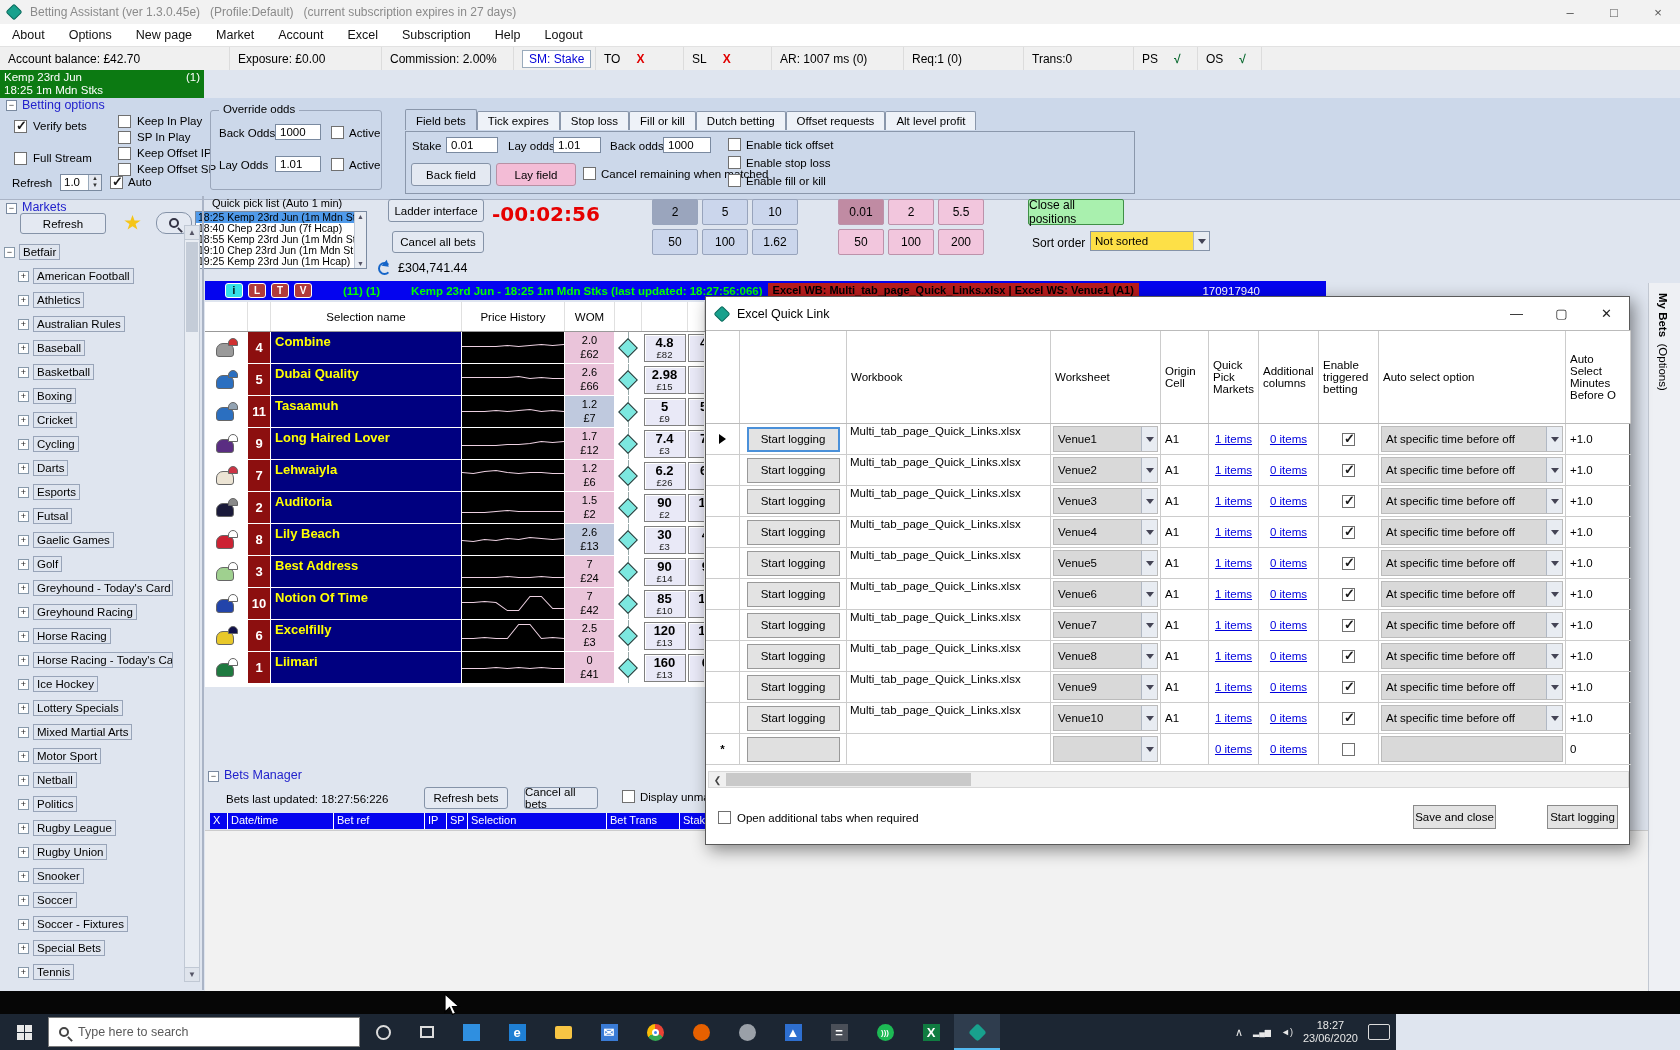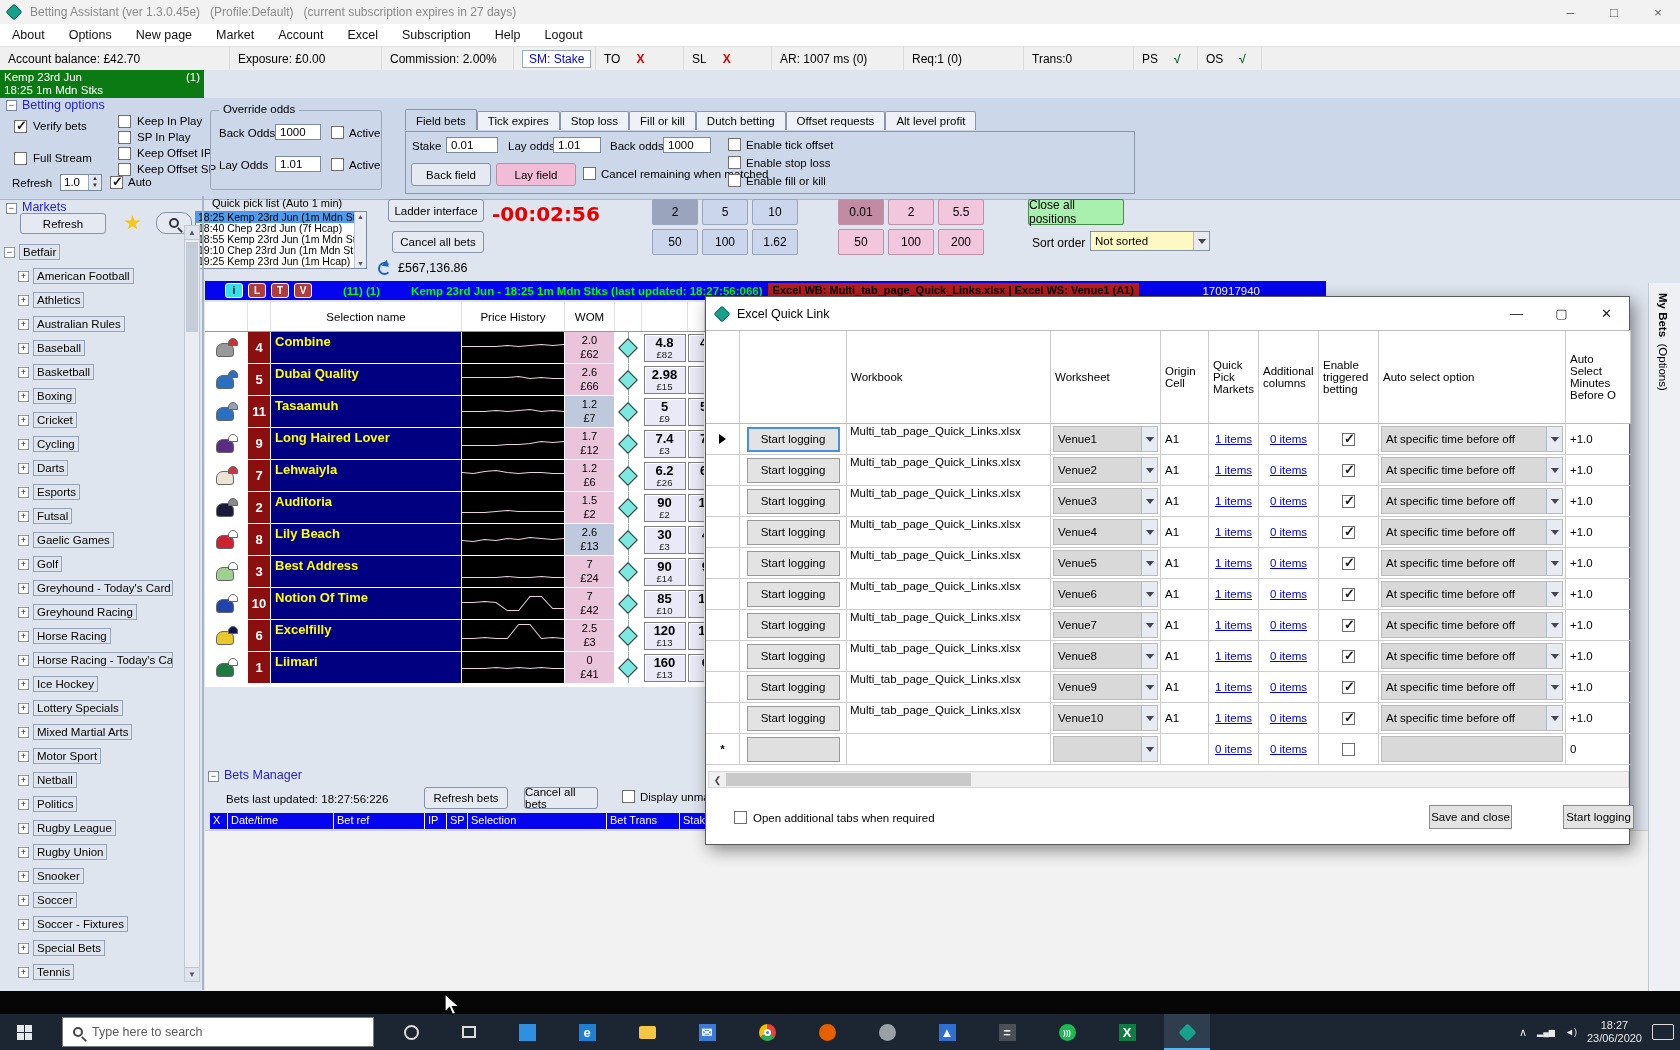--- a/index.html
+++ b/index.html
@@ -50,21 +50,21 @@
   .lb-scroll { position:absolute; right:0; top:0; bottom:0; width:12px; background:#e8ecf2; border-left:1px solid #c0c8d4; font-size:7px; color:#556; text-align:center; }
   .countdown { position:absolute; color:#e60000; font-weight:bold; font-size:20px; font-family:"DejaVu Sans", sans-serif; }
   .circ-arrow { width:13px; height:13px; border:2px solid #1565c8; border-radius:50%; border-right-color:transparent; position:relative; display:inline-block; }
   .circ-arrow::after { content:""; position:absolute; right:-4px; top:-2px; border:4px solid transparent; border-left:6px solid #1565c8; transform:rotate(40deg); }
   .preset-grid { position:absolute; display:grid; grid-template-columns:repeat(3,46px); grid-auto-rows:26px; gap:4px; }
   .preset { border:1px solid #98a4bc; border-radius:2px; background:#cbd6ec; font-size:12px; display:flex; align-items:center; justify-content:center; }
   .preset.sel-back { background:#9aa5bd; }
   .preset.lay { background:#f2c6dd; border-color:#bc92aa; }
   .preset.sel-lay { background:#c08ba3; }
   .close-all { position:absolute; background:#a9f0ae; border:1px solid #3f8f46; border-radius:2px; font-size:12px; display:flex; align-items:center; justify-content:center; }
-  .dropdown { position:absolute; background:#fef9c3; border:1px solid #8593a8; font-size:11.5px; display:flex; align-items:center;justify-content:flex-end; }
+  .dropdown { position:absolute; background:#fde047; border:1px solid #8593a8; font-size:11.5px; display:flex; align-items:center;justify-content:flex-end; }
   .dropdown .dval { flex:1; padding:0 4px; }
   .chev-box { width:16px; align-self:stretch; background:#e8ecf2; border-left:1px solid #b0b8c4; display:flex; align-items:center; justify-content:center; }
   .chev { width:0; height:0; border-left:4px solid transparent; border-right:4px solid transparent; border-top:5px solid #445; }
   .star { width:17px; height:16px; background:#f5c518; clip-path:polygon(50% 0,62% 35%,98% 35%,68% 57%,79% 91%,50% 70%,21% 91%,32% 57%,2% 35%,38% 35%); }
   .lens { width:10px; height:10px; border:2px solid #334; border-radius:50%; position:relative; }
   .lens::after { content:""; position:absolute; width:2px; height:6px; background:#334; transform:rotate(-45deg); left:8px; top:7px; }
 
   
   .info-bar { position:absolute; left:205px; top:281px; width:1121px; height:19px; background:#0404ef; display:flex; align-items:center; gap:5px; padding-left:20px; font-size:11.5px; }
   .ibtn { width:18px; height:15px; border:1px solid #fff; border-radius:3px; background:#b23b3b; color:#fff; font-size:10px; font-weight:bold; display:flex; align-items:center; justify-content:center; }
@@ -123,31 +123,31 @@
   .dlg-cell { border-right:1px solid #ccc; display:flex; align-items:center; overflow:hidden; flex:none; }
   .start-btn { width:93px; height:25px; margin:0 auto; background:#e3e3e3; border:1px solid #999; font-size:11.5px; display:flex; align-items:center; justify-content:center; }
   .start-btn.focused { border:2px solid #4a90d9; }
   .gray-box { background:#d9d9d9; border:1px solid #bbb; align-self:stretch; flex:1; margin:0; display:flex; align-items:center; font-size:11.5px; }
   .gray-box .gtxt { flex:1; padding:0 4px; white-space:nowrap; overflow:hidden; }
   .link { color:#0000dd; text-decoration:underline; }
   .tri-right { width:0; height:0; border-top:5px solid transparent; border-bottom:5px solid transparent; border-left:7px solid #000; margin:0 auto; }
   .dlg-hscroll { position:absolute; left:2px; top:474px; width:921px; height:17px; background:#f0f0f0; border:1px solid #d8d8d8; display:flex; align-items:center; }
   .dlg-hscroll .larr { width:17px; text-align:center; font-size:9px; color:#444; }
   .dlg-hscroll .hthumb { width:245px; height:13px; background:#c9c9c9; }
-  .dlg-footer { position:absolute; left:16px; top:500px; width:925px; height:49px; }
+  .dlg-footer { position:absolute; left:0; top:500px; width:925px; height:49px; }
   .dlg-foot-btn { position:absolute; height:24px; background:#e3e3e3; border:1px solid #8a8a8a; font-size:11.5px; display:flex; align-items:center; justify-content:center; }
 
   
   .right-tab { position:absolute; left:1648px; top:283px; width:32px; height:708px; background:#eef0f4; border-left:1px solid #c2c8d2; }
   .vtext { writing-mode:vertical-rl; font-size:11.5px; margin:10px 0 0 8px; color:#000; white-space:nowrap; }
   .vtext b { font-family:"Liberation Sans", sans-serif; }
 
   
   .black-strip { position:absolute; left:0; top:991px; width:1680px; height:23px; background:#060606; }
-  .taskbar { position:absolute; left:0; top:1014px; width:1680px; height:36px; background:#1c2633; display:flex; align-items:center; color:#e8e8e8; z-index:60;gap:14px; }
+  .taskbar { position:absolute; left:0; top:1014px; width:1396px; height:36px; background:#1c2633; display:flex; align-items:center; color:#e8e8e8; z-index:60; }
   .tb-start { width:48px; height:36px; display:grid; grid-template-columns:7px 7px; grid-auto-rows:7px; gap:1px; justify-content:center; align-content:center; }
   .tb-start span { background:#e8e8e8; }
   .tb-search { width:312px; height:30px; background:#fff; border:1px solid #7a7a7a; color:#5a5a5a; font-size:12.5px; display:flex; align-items:center; gap:9px; padding-left:10px; }
   .tb-search .lens { border-color:#444; } .tb-search .lens::after { background:#444; }
   .tb-circle { width:46px; display:flex; justify-content:center; }
   .tb-circle .c { width:15px; height:15px; border:2px solid #dcdcdc; border-radius:50%; }
   .tb-taskview { width:42px; display:flex; justify-content:center; }
   .tb-taskview .t { width:14px; height:12px; border:2px solid #dcdcdc; position:relative; background:transparent; }
   .tb-icon { width:46px; height:36px; display:flex; align-items:center; justify-content:center; position:relative; }
   .tb-icon.active { background:#2f3d4e; box-shadow:inset 0 -2px 0 #53b9f0; }
@@ -326,21 +326,21 @@
         <div style="padding-top:1px;">▲</div>
         <div style="position:absolute;bottom:1px;left:0;right:0;">▼</div>
       </div>
   </div>
 
   
   <div class="btn abs" style="left:388px;top:199px;width:96px;height:23px;">Ladder interface</div>
   <div class="btn abs" style="left:392px;top:231px;width:92px;height:22px;">Cancel all bets</div>
   <span class="countdown" style="left:492px;top:202px;">-00:02:56</span>
   <span class="circ-arrow abs" style="left:378px;top:261px;"></span>
-  <span class="abs" style="left:398px;top:261px;font-size:12.5px;">£567,136.86</span>
+  <span class="abs" style="left:398px;top:261px;font-size:12.5px;">£304,741.44</span>
 
   
   <div class="preset-grid" id="back-presets" style="left:652px;top:199px;">
       <div class="preset sel-back">2</div>
       <div class="preset">5</div>
       <div class="preset">10</div>
       <div class="preset">50</div>
       <div class="preset">100</div>
       <div class="preset">1.62</div>
     </div>

